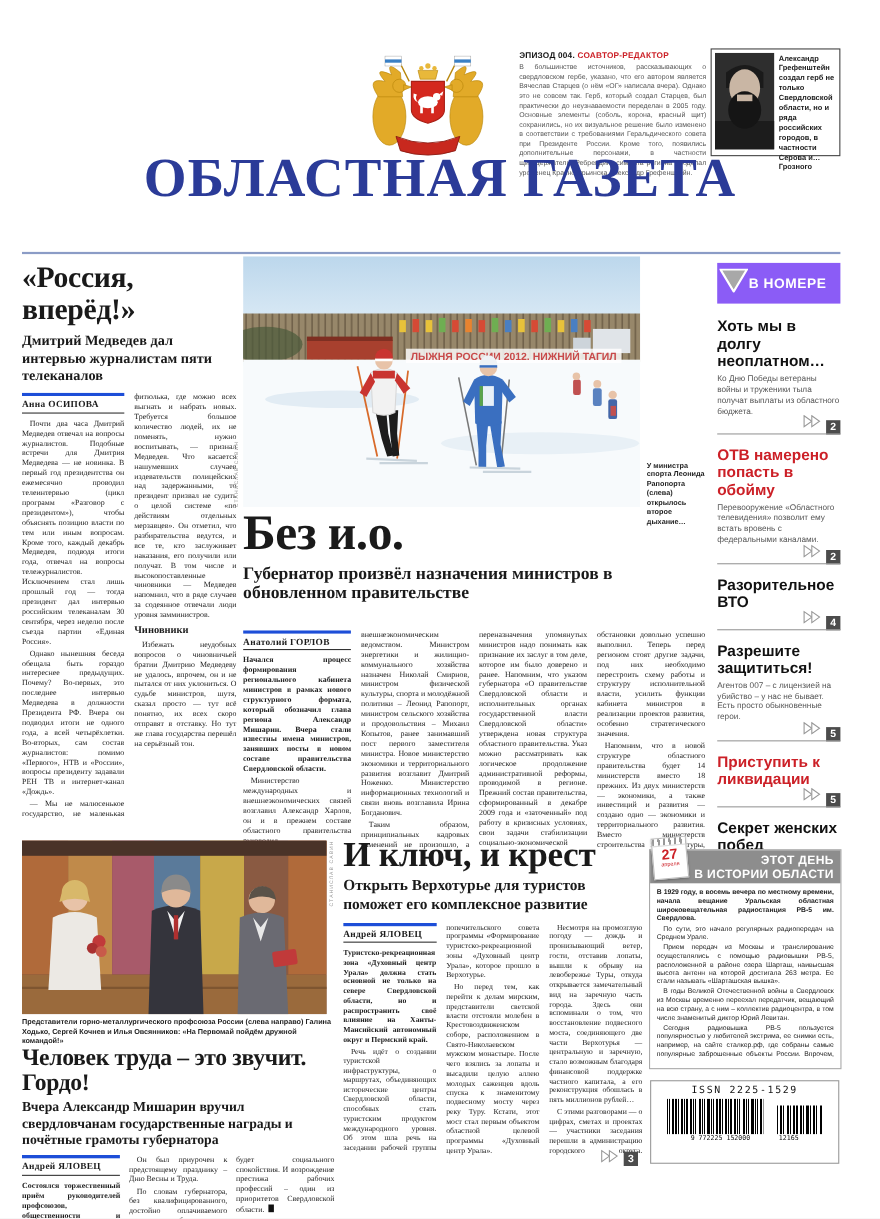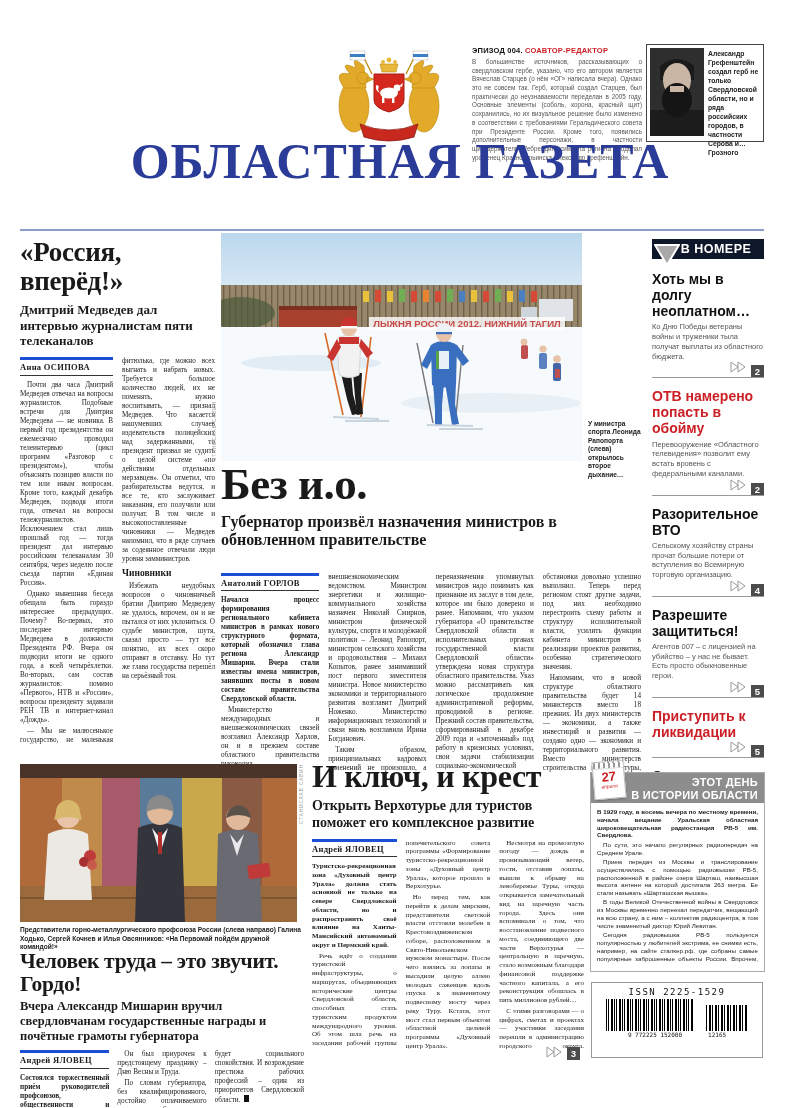--- a/index.html
+++ b/index.html
@@ -52,21 +52,21 @@
                font-size:6.6px;font-weight:bold;line-height:1.28;color:#222;}
 
   
   .art-bezio{left:221px;top:462px;width:420px;}
   .art-bezio .headline{font-size:45px;line-height:1;letter-spacing:-.5px;}
   .art-bezio .subtitle{font-size:16px;line-height:1.15;margin-top:6px;}
   .art-bezio .body-text{margin-top:23px;column-count:4;column-gap:9px;height:202px;overflow:hidden;}
 
   
   .sidebar{left:652px;top:239px;width:112px;font-family:"Liberation Sans",sans-serif;}
-  .sb-bar{height:20px;background:#0f172a;color:#fff;font-weight:bold;font-size:12.5px;
+  .sb-bar{height:37px;background:#8b5cf6;color:#fff;font-weight:bold;font-size:12.5px;
           display:flex;align-items:center;justify-content:center;padding-left:16px;letter-spacing:.5px;position:relative;}
   .sb-tri{position:absolute;left:2px;top:5px;}
   .sb-items{margin-top:12px;}
   .sb-item{margin-bottom:10px;}
   .sb-title{font-size:14px;font-weight:bold;line-height:1.15;margin-bottom:3px;color:#111;}
   .sb-title.red{color:#cc2027;}
   .sb-desc{font-size:7.5px;line-height:1.3;color:#555;margin-bottom:2px;}
   .sb-foot{position:relative;height:15px;}
   .sb-foot:after{content:"";position:absolute;left:0;right:0;bottom:0;border-bottom:1px solid #999;}
   .sb-chev{position:absolute;right:16px;bottom:1px;}
@@ -326,21 +326,20 @@
           <span class="sb-chev"><svg width="18" height="12" viewBox="0 0 18 12">
                 <polygon points="1,1 8,6 1,11" fill="#fff" stroke="#999"></polygon>
                 <polygon points="8,1 15,6 8,11" fill="#fff" stroke="#999"></polygon>
               </svg></span>
           <span class="sb-page">2</span>
         </div>
       </div>
 
       <div class="sb-item">
         <div class="sb-title">Разорительное ВТО</div>
-        <div class="sb-desc">Сельскому хозяйству страны прочат большие потери от вступления во Всемирную торговую организацию.</div>
         <div class="sb-foot">
           <span class="sb-chev"><svg width="18" height="12" viewBox="0 0 18 12">
                 <polygon points="1,1 8,6 1,11" fill="#fff" stroke="#999"></polygon>
                 <polygon points="8,1 15,6 8,11" fill="#fff" stroke="#999"></polygon>
               </svg></span>
           <span class="sb-page">4</span>
         </div>
       </div>
 
       <div class="sb-item">

